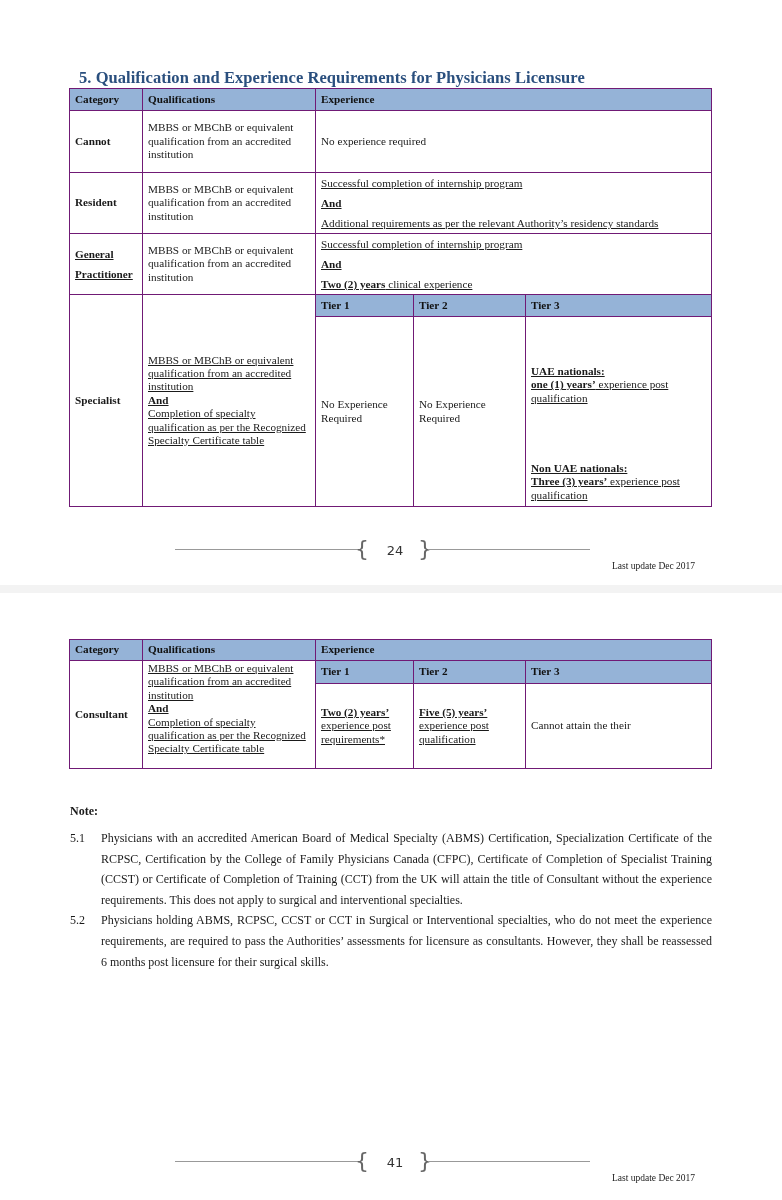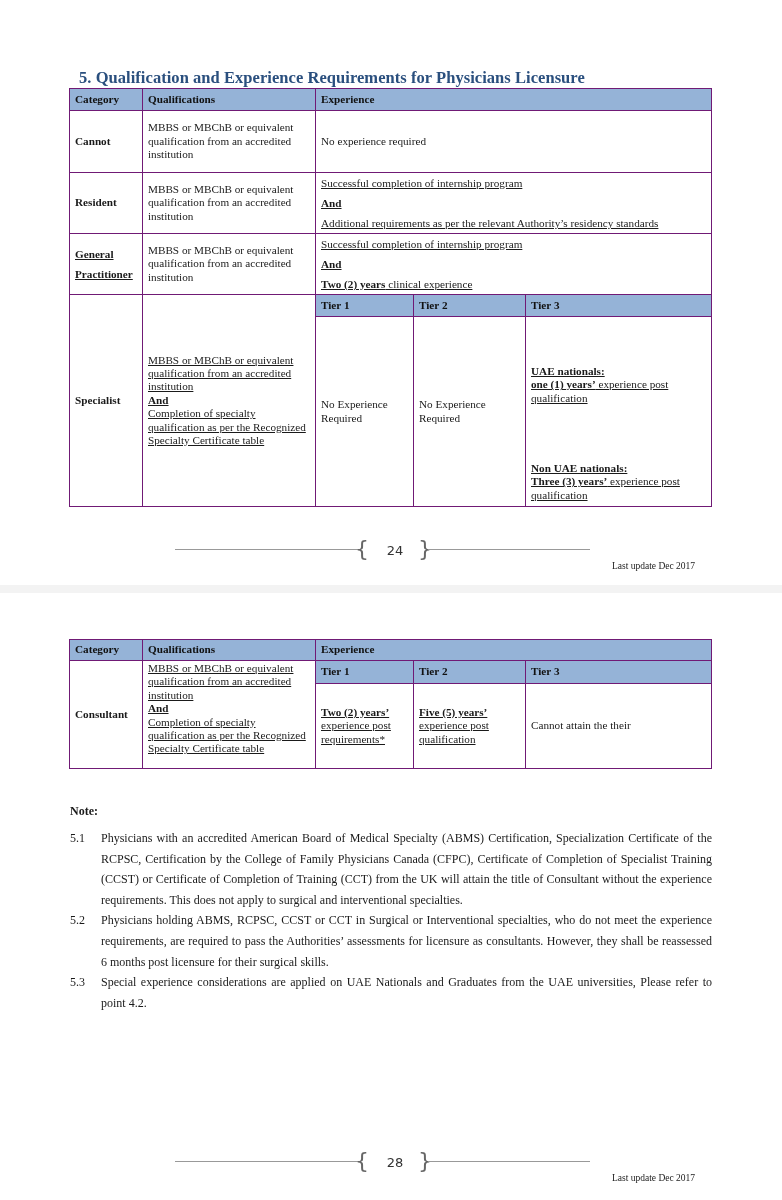--- a/index.html
+++ b/index.html
@@ -171,26 +171,22 @@
 
 <div class="notes">
   <div class="note-item">
     <span class="note-num">5.1</span>
     <span class="note-text">Physicians with an accredited American Board of Medical Specialty (ABMS) Certification, Specialization Certificate of the RCPSC, Certification by the College of Family Physicians Canada (CFPC), Certificate of Completion of Specialist Training (CCST) or Certificate of Completion of Training (CCT) from the UK will attain the title of Consultant without the experience requirements.  This does not apply to surgical and interventional specialties.</span>
   </div>
   <div class="note-item">
     <span class="note-num">5.2</span>
     <span class="note-text">Physicians holding ABMS, RCPSC, CCST or CCT in Surgical or Interventional specialties, who do not meet the experience requirements, are required to pass the Authorities’ assessments for licensure as consultants. However, they shall be reassessed 6 months post licensure for their surgical skills.</span>
   </div>
-  <div class="note-item">
-    <span class="note-num">5.3</span>
-    <span class="note-text">Special experience considerations are applied on UAE Nationals and Graduates from the UAE universities, Please refer to point 4.2.</span>
-  </div>
 </div>
 
 <div class="footer" style="top:1150px">
   <div class="line-l"></div>
   <div class="brace-l">{</div>
-  <div class="pnum">28</div>
+  <div class="pnum">41</div>
   <div class="brace-r">}</div>
   <div class="line-r"></div>
   <div class="upd">Last update Dec 2017</div>
 </div>
 
 </body></html>

